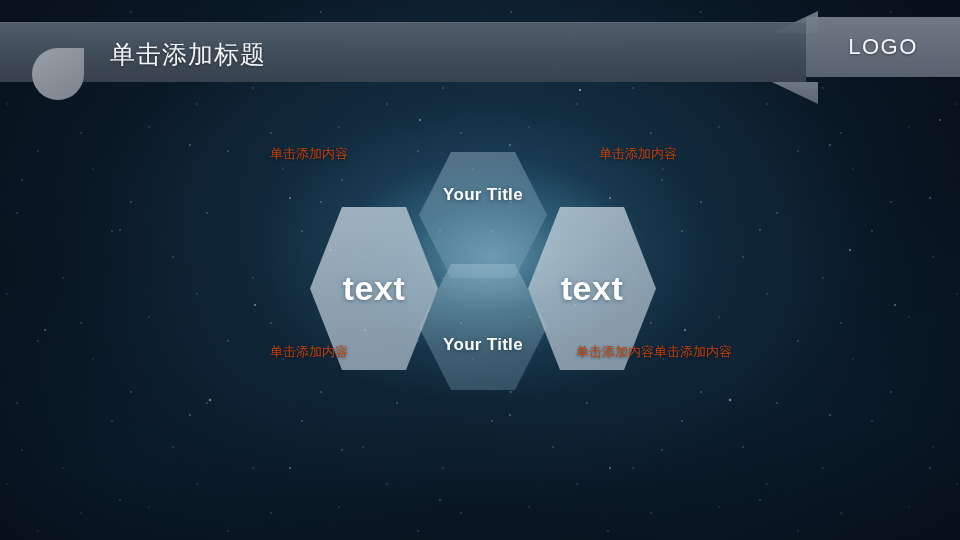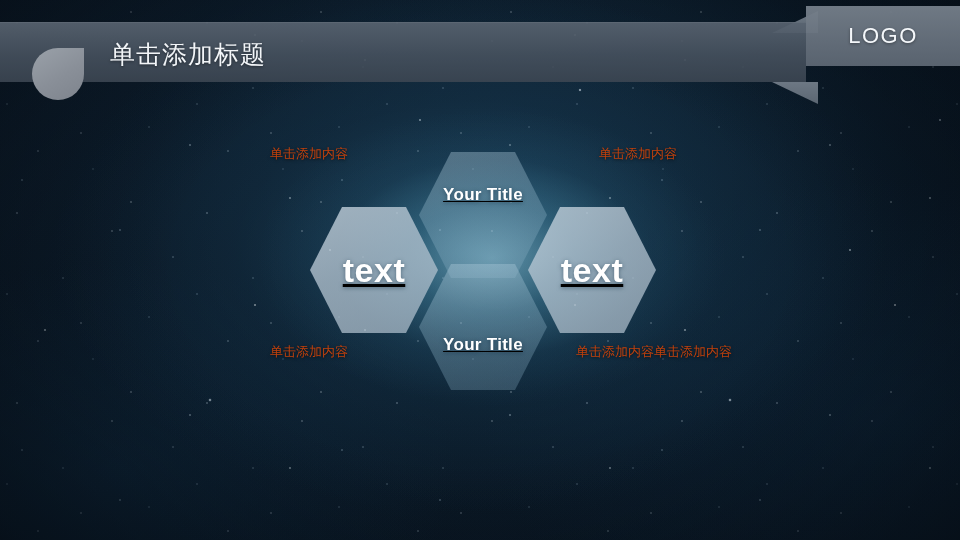--- a/index.html
+++ b/index.html
@@ -89,39 +89,38 @@
     position:absolute;width:46px;height:22px;
     background:linear-gradient(180deg,#6d7884,#5b6672);
   }
   .wing-top{ left:772px;top:11px;
     clip-path:polygon(100% 0,100% 100%,0 100%);
   }
   .wing-bottom{ left:772px;top:82px;
     clip-path:polygon(0 0,100% 0,100% 100%);
   }
   .logo-panel{
-    position:absolute;left:806px;top:6px;width:154px;height:60px;
+    position:absolute;left:806px;top:17px;width:154px;height:60px;
     background:linear-gradient(180deg,rgba(117,127,138,.95) 0%,rgba(104,114,126,.93) 60%,rgba(95,105,117,.93) 100%);
     display:flex;align-items:center;justify-content:center;
   }
   .logo-text{
     font-size:22px;color:#f4f7fa;letter-spacing:1.5px;
     text-shadow:0 1px 3px rgba(0,0,0,.4);
   }
 
   
   .hex{
     position:absolute;
     clip-path:polygon(25% 0%,75% 0%,100% 50%,75% 100%,25% 100%,0% 50%);
     display:flex;align-items:center;justify-content:center;
     text-align:right;
-    text-decoration:underline;
   }
   .hex-side{
-    width:128px;height:126px;
+    width:128px;height:163px;
     background:linear-gradient(155deg,rgba(196,210,221,.80) 0%,rgba(180,196,209,.76) 45%,rgba(168,185,199,.74) 100%);
   }
   .hex-center{
     width:128px;height:126px;
     background:linear-gradient(170deg,rgba(178,205,220,.40) 0%,rgba(150,186,205,.34) 45%,rgba(132,170,192,.30) 100%);
   }
   #hex-left  { left:310px; top:207px; }
   #hex-right { left:528px; top:207px; }
   #hex-top   { left:419px; top:152px; }
   #hex-bottom{ left:419px; top:264px; }

